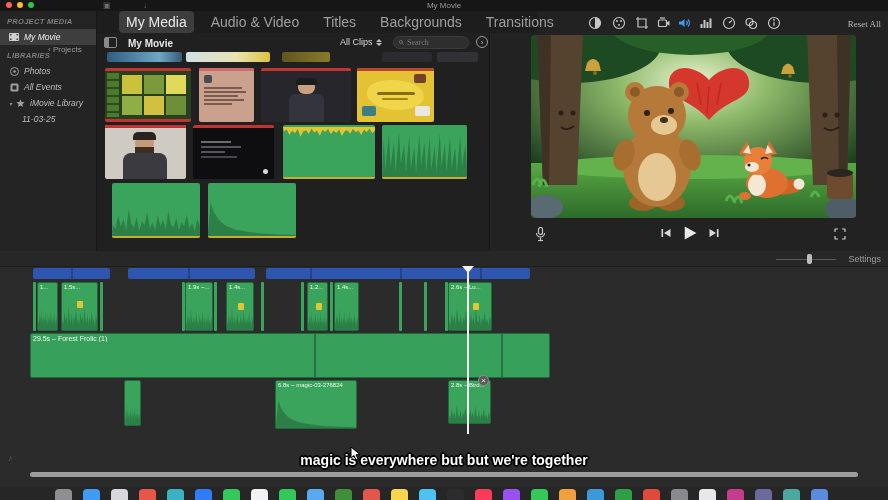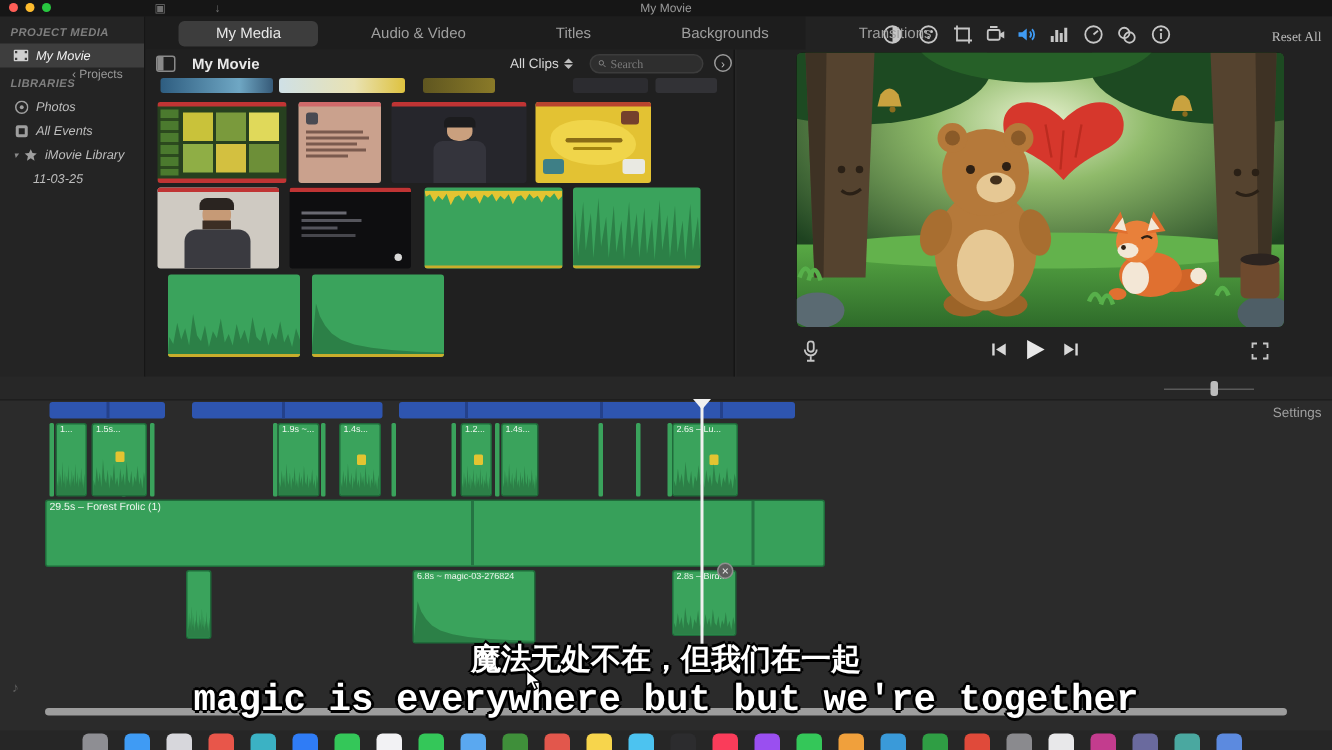--- a/index.html
+++ b/index.html
@@ -10,21 +10,21 @@
   
   .titlebar { position:absolute; left:0; top:0; width:888px; height:11px; background:#161616; z-index:30; }
   .lights { position:absolute; left:6px; top:2px; display:flex; gap:5px; }
   .light { width:6px; height:6px; border-radius:50%; }
   .btn-projects { position:absolute; left:48px; top:1px; color:#9a9a9a; font-size:8px;margin-top:44px; }
   .tb-icon { position:absolute; top:1px; color:#6f6f6f; font-size:8px; }
   .win-title { position:absolute; left:0; right:0; top:1px; text-align:center; color:#9a9a9a; font-size:8px; }
 
   
   .tabbar { position:absolute; left:97px; top:11px; width:440px; height:22px; background:#1d1d1d; display:flex; align-items:center; gap:10px; padding-left:22px; z-index:5; }
-  .tab { color:#9f9f9f; font-size:10px; padding:3px 25px; border-radius:4px; white-space:nowrap; }
+  .tab { color:#9f9f9f; font-size:14px; padding:3px 7px; border-radius:4px; white-space:nowrap; }
   .tab.selected { background:#3d3d3d; color:#e8e8e8; }
 
   
   .sidebar { position:absolute; left:0; top:11px; width:97px; height:240px; background:#242424; border-right:1px solid #161616; z-index:4;font-style:italic; }
   .sb-header { color:#7f7f7f; font-size:7.5px; font-weight:bold; letter-spacing:.3px; padding:6px 0 3px 7px; }
   .sb-item { display:flex; align-items:center; gap:5px; color:#bdbdbd; font-size:8.5px; padding:3px 0 3px 9px; }
   .sb-item.selected { background:#3e3e3e; color:#f0f0f0; }
   .sb-item .ic { width:10px; height:10px; flex:0 0 auto; display:flex; align-items:center; justify-content:center; }
   .sb-sub { padding-left:22px; }
   .chev { color:#8a8a8a; font-size:6px; margin-right:-2px; }
@@ -56,39 +56,39 @@
   .reset-all { position:absolute; right:7px; top:8px; color:#b9b9b9; font-size:9px; }
   .video { position:absolute; left:40px; top:24px; width:325px; height:183px; border-radius:4px; overflow:hidden; background:#000; }
   .pv-controls { position:absolute; left:0; top:210px; width:100%; height:28px; }
   .pv-center { position:absolute; left:0; right:0; top:5px; display:flex; justify-content:center; align-items:center; gap:12px; }
 
   
   .timeline { position:absolute; left:0; top:251px; width:888px; height:236px; background:#2b2b2b; z-index:3; }
   .tl-head { position:absolute; left:0; top:0; width:100%; height:16px; background:#272727; border-bottom:1px solid #1e1e1e; }
   .tl-time { position:absolute; left:0; width:470px; top:3px; text-align:right; font-size:9px; color:#e6e6e6; }
   .tl-time .dim { color:#8a8a8a; }
-  .tl-settings { position:absolute; right:7px; top:19px; color:#9f9f9f; font-size:9px; }
+  .tl-settings { position:absolute; right:7px; top:3px; color:#9f9f9f; font-size:9px; }
   .zoom-slider { position:absolute; right:52px; top:8px; width:60px; height:1px; background:#5a5a5a; }
   .zoom-thumb { position:absolute; right:76px; top:3px; width:5px; height:10px; background:#bdbdbd; border-radius:2px; }
   .bluebar { position:absolute; top:17px; height:11px; background:#2e55b0; border-radius:2px; }
   .bluebar .notch { position:absolute; top:0; width:2px; height:100%; background:#24418a; }
   .gclip { position:absolute; background:#3aa35c; border-radius:2px; overflow:hidden; border:0.5px solid #1f6b3a; }
   .gclip .lbl { position:absolute; left:2px; top:1px; color:#eef7ef; font-size:6px; white-space:nowrap; overflow:hidden; max-width:95%; }
   .gstrip { position:absolute; width:3px; background:#3aa35c; border-radius:1px; }
   .badge-y { position:absolute; width:6px; height:7px; background:#e3c431; border-radius:1px; }
   .close-badge { position:absolute; width:11px; height:11px; background:#5c5c5c; border:1px solid #8f8f8f; border-radius:50%; color:#e8e8e8; font-size:8px; line-height:10px; text-align:center; z-index:6; }
   .playhead-line { position:absolute; left:467px; top:15px; width:2px; height:168px; background:#f0f0f0; z-index:7; }
   .playhead-tri { position:absolute; left:462px; top:15px; width:0; height:0; border-left:6px solid transparent; border-right:6px solid transparent; border-top:7px solid #f0f0f0; z-index:8; }
   .note-dim { position:absolute; left:8px; top:202px; color:#5f5f5f; font-size:9px; }
 
   
   .subs { position:absolute; left:0; width:100%; text-align:center; z-index:20; color:#fff; font-weight:bold;
           text-shadow:-2px 0 0 #000, 2px 0 0 #000, 0 -2px 0 #000, 0 2px 0 #000, -1px -1px 0 #000, 1px 1px 0 #000, 1px -1px 0 #000, -1px 1px 0 #000; }
   .subs-zh { top:426px; font-size:20px; }
-  .subs-en { top:452px; font-size:25px; font-family:Liberation Mono, monospace; }
+  .subs-en { top:452px; font-size:14px; font-family:Liberation Sans, sans-serif; }
 
   
   .hscroll { position:absolute; left:30px; top:472px; width:828px; height:5px; background:#9d9d9d; border-radius:3px; z-index:9; }
   .dock { position:absolute; left:55px; top:489px; width:780px; height:16px; display:flex; gap:11px; z-index:25; }
   .dock-ic { width:17px; height:17px; border-radius:4px; flex:0 0 auto; }
 
   .cursor { position:absolute; z-index:40; }
   svg .st { stroke:#c6c6c6; stroke-width:1.2; fill:none; }
 </style>
 </head>
@@ -545,21 +545,20 @@
           <use href="#wf-spiky" fill="#2c8047"></use>
         </svg>
     </div>
 
     <div class="playhead-tri"></div>
     <div class="playhead-line"></div>
 
     <div class="note-dim">♪</div>
   </div>
 
-  <div class="subs subs-zh">魔法无处不在，但我们在一起</div>
   <div class="subs subs-en">magic is everywhere but but we're together</div>
 
   <div class="hscroll"></div>
   <div class="dock">
     <div class="dock-ic" style="background:#8e8e93"></div>
     <div class="dock-ic" style="background:#3f9bf4"></div>
     <div class="dock-ic" style="background:#d7d7dc"></div>
     <div class="dock-ic" style="background:#e8564a"></div>
     <div class="dock-ic" style="background:#3bb2c4"></div>
     <div class="dock-ic" style="background:#2f7cf6"></div>

